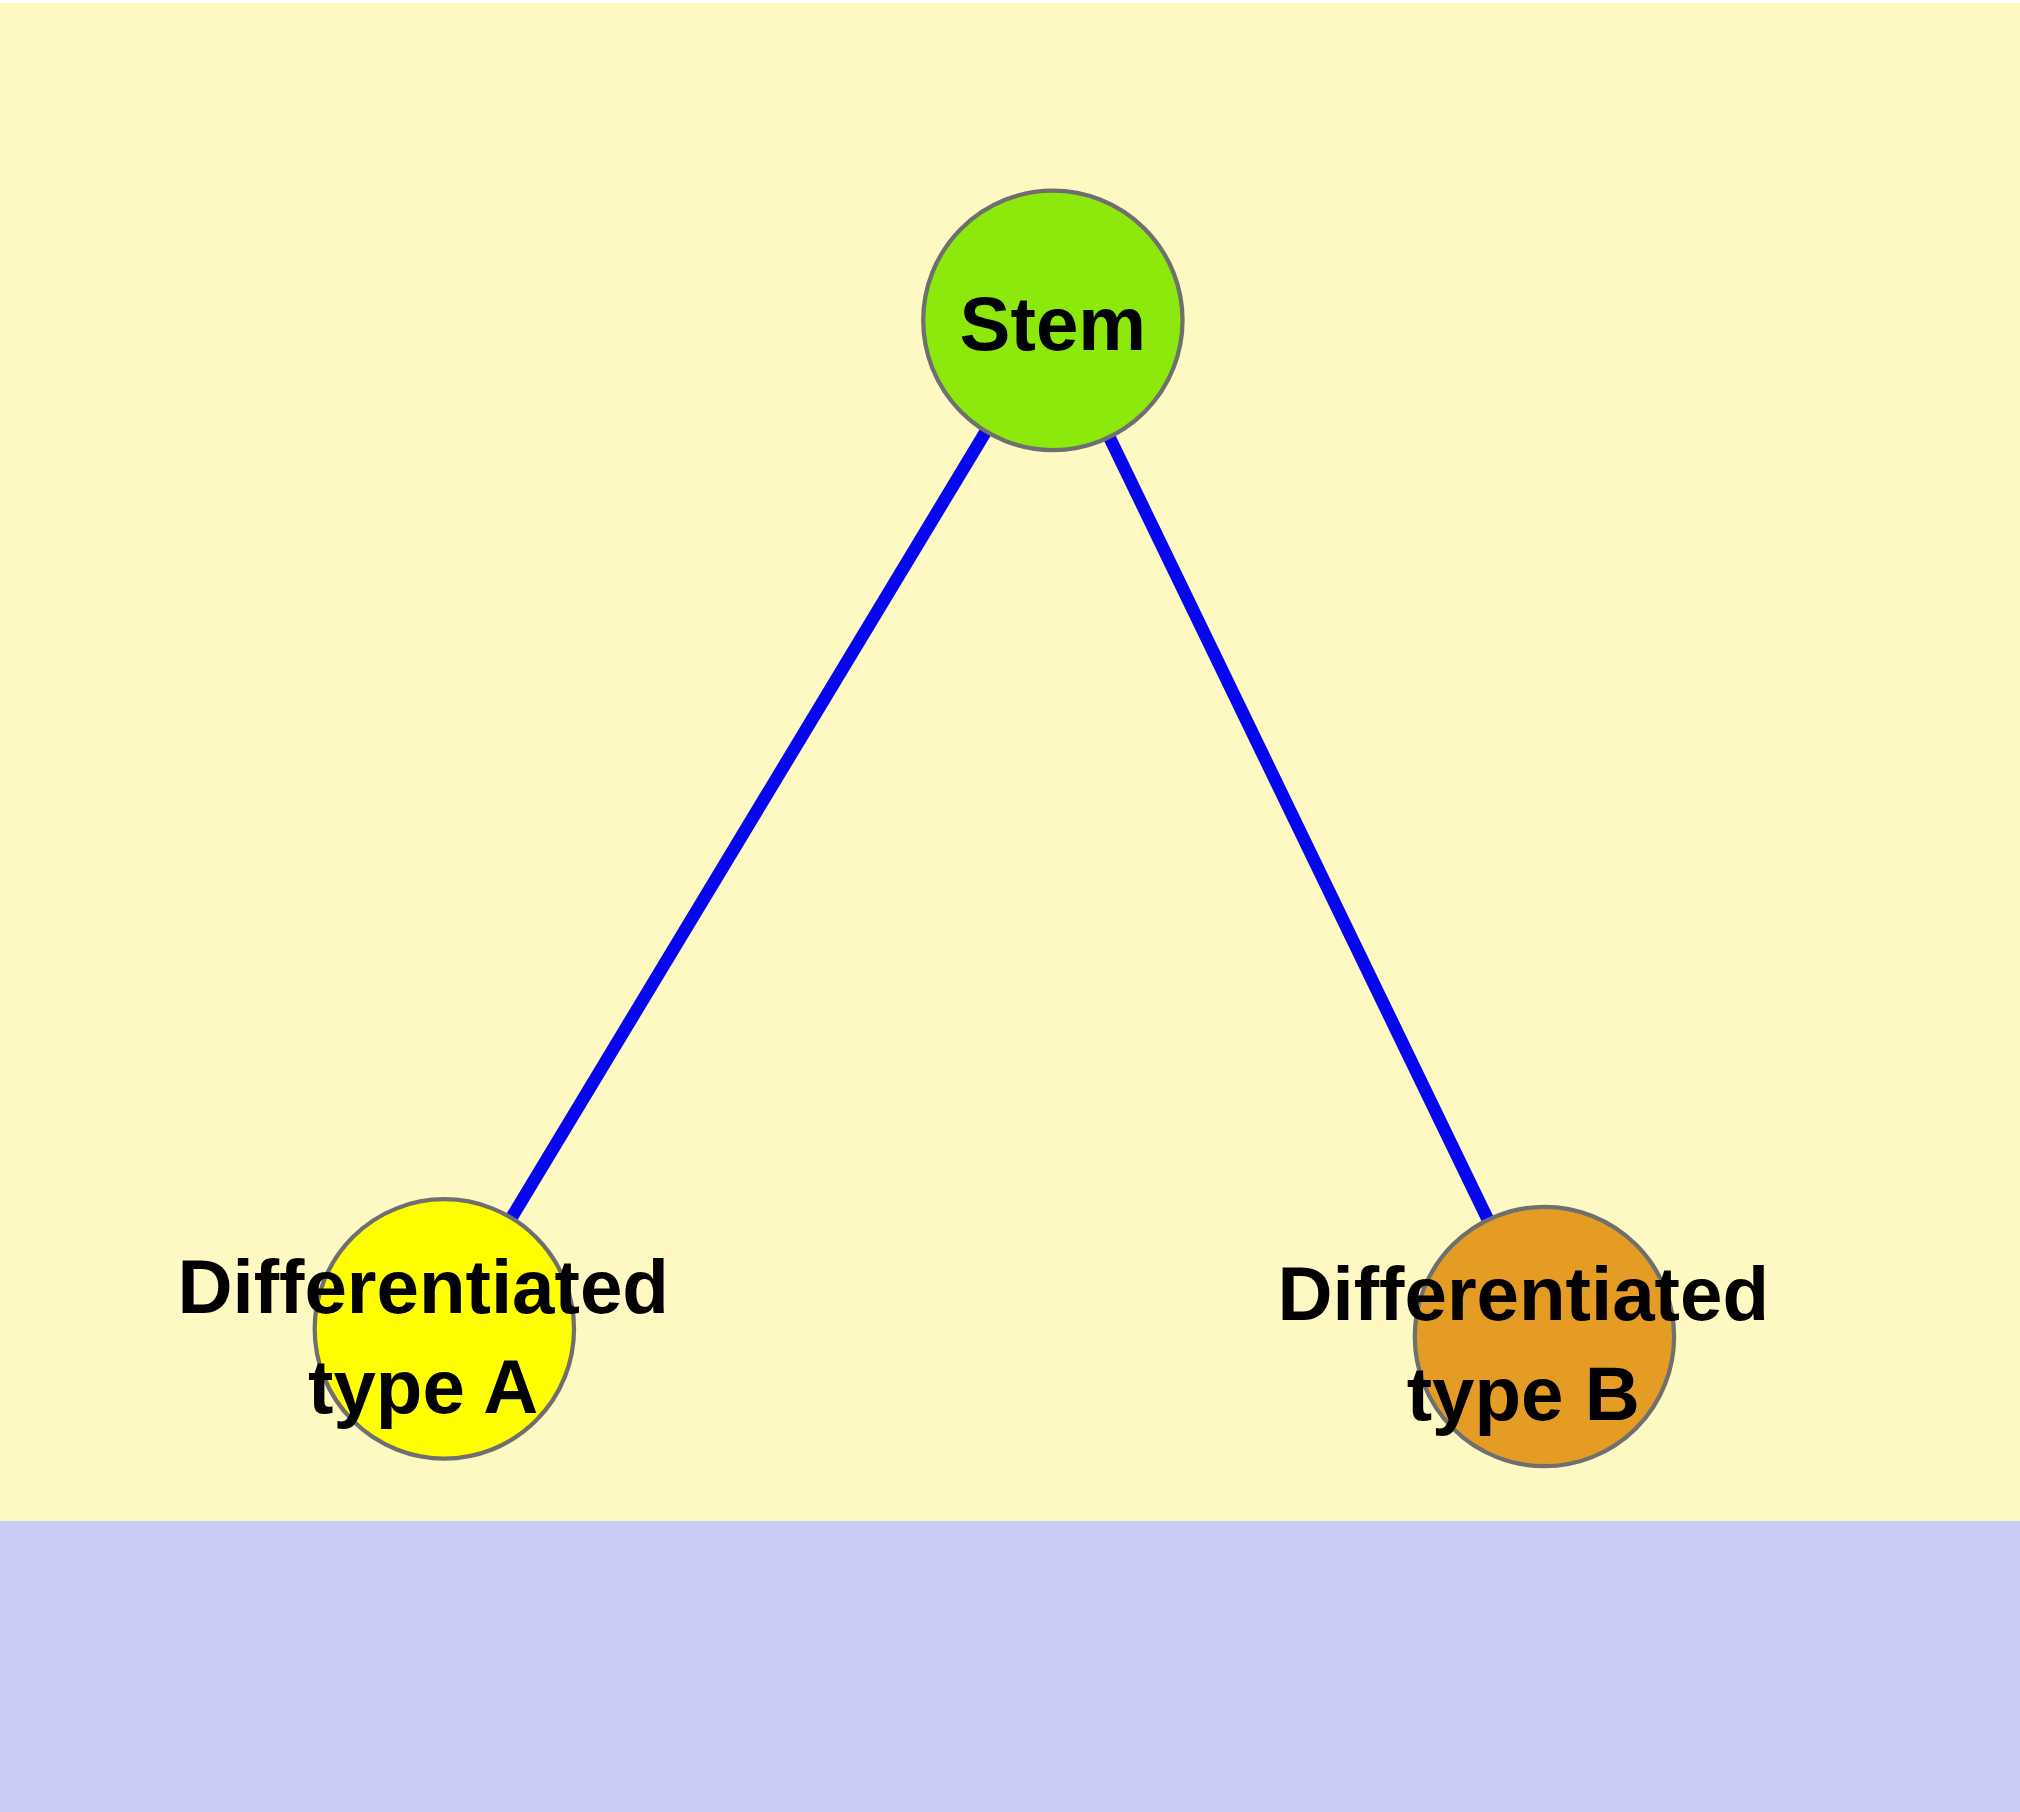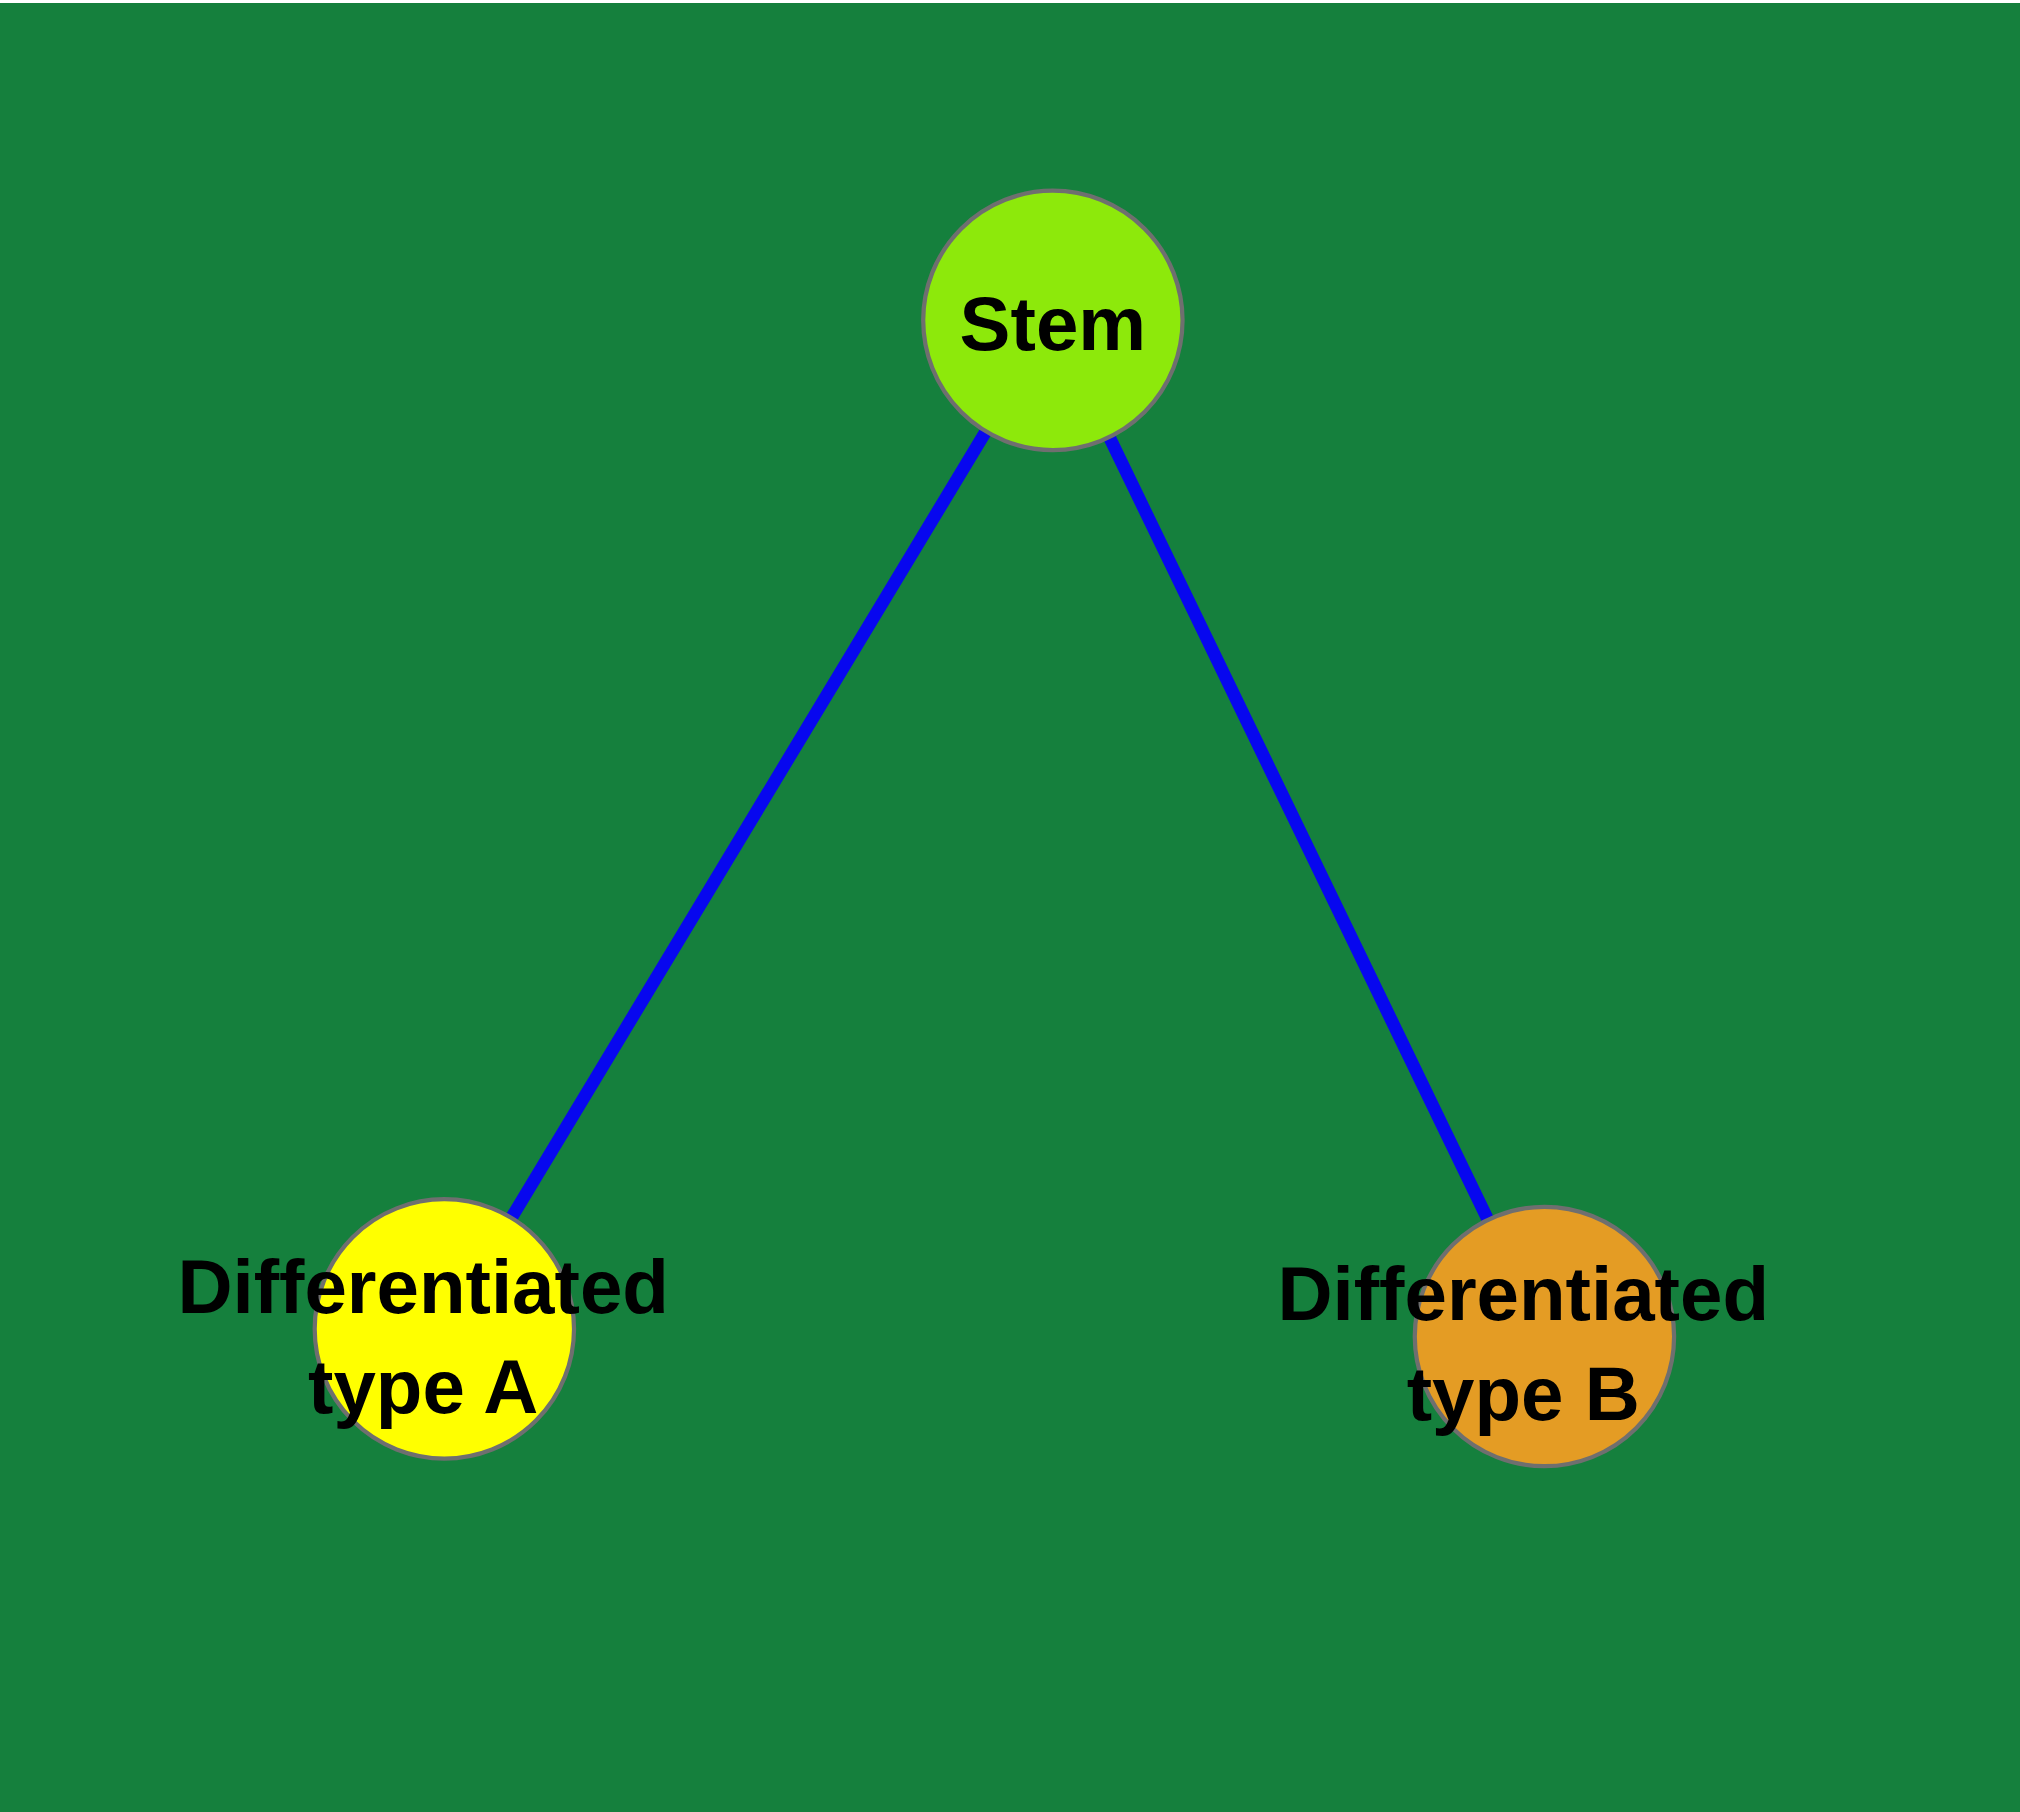--- a/index.html
+++ b/index.html
@@ -39,21 +39,21 @@
     font-family: "Liberation Sans", "DejaVu Sans", sans-serif;
     font-weight: bold;
     font-size: 90px;
     fill: #000000;
     text-anchor: middle;
   }
 </style>
 </head>
 <body>
 
-<div class="stage" style="width: 2021px; height: 1812px; background: #15803d;">
+<div class="stage" style="width: 2021px; height: 1521px; background: #fef9c3;">
   <svg class="graph" xmlns="http://www.w3.org/2000/svg" viewBox="0 0 2384 2138" width="2021" height="1812">
 
     <line class="edge" x1="1242" y1="378" x2="524" y2="1568" stroke="#0707EF" stroke-width="15"></line>
     <line class="edge" x1="1242" y1="378" x2="1822" y2="1577" stroke="#0707EF" stroke-width="15"></line>
 
     <g class="node">
       <circle class="node-circle" cx="1242" cy="378" r="153" fill="#8DE90B" stroke="#6F6F6F" stroke-width="5"></circle>
       <text class="node-label" fill="#000000" style="font-size: 90px;"><tspan x="1242" y="413">Stem</tspan></text>
     </g>
 

